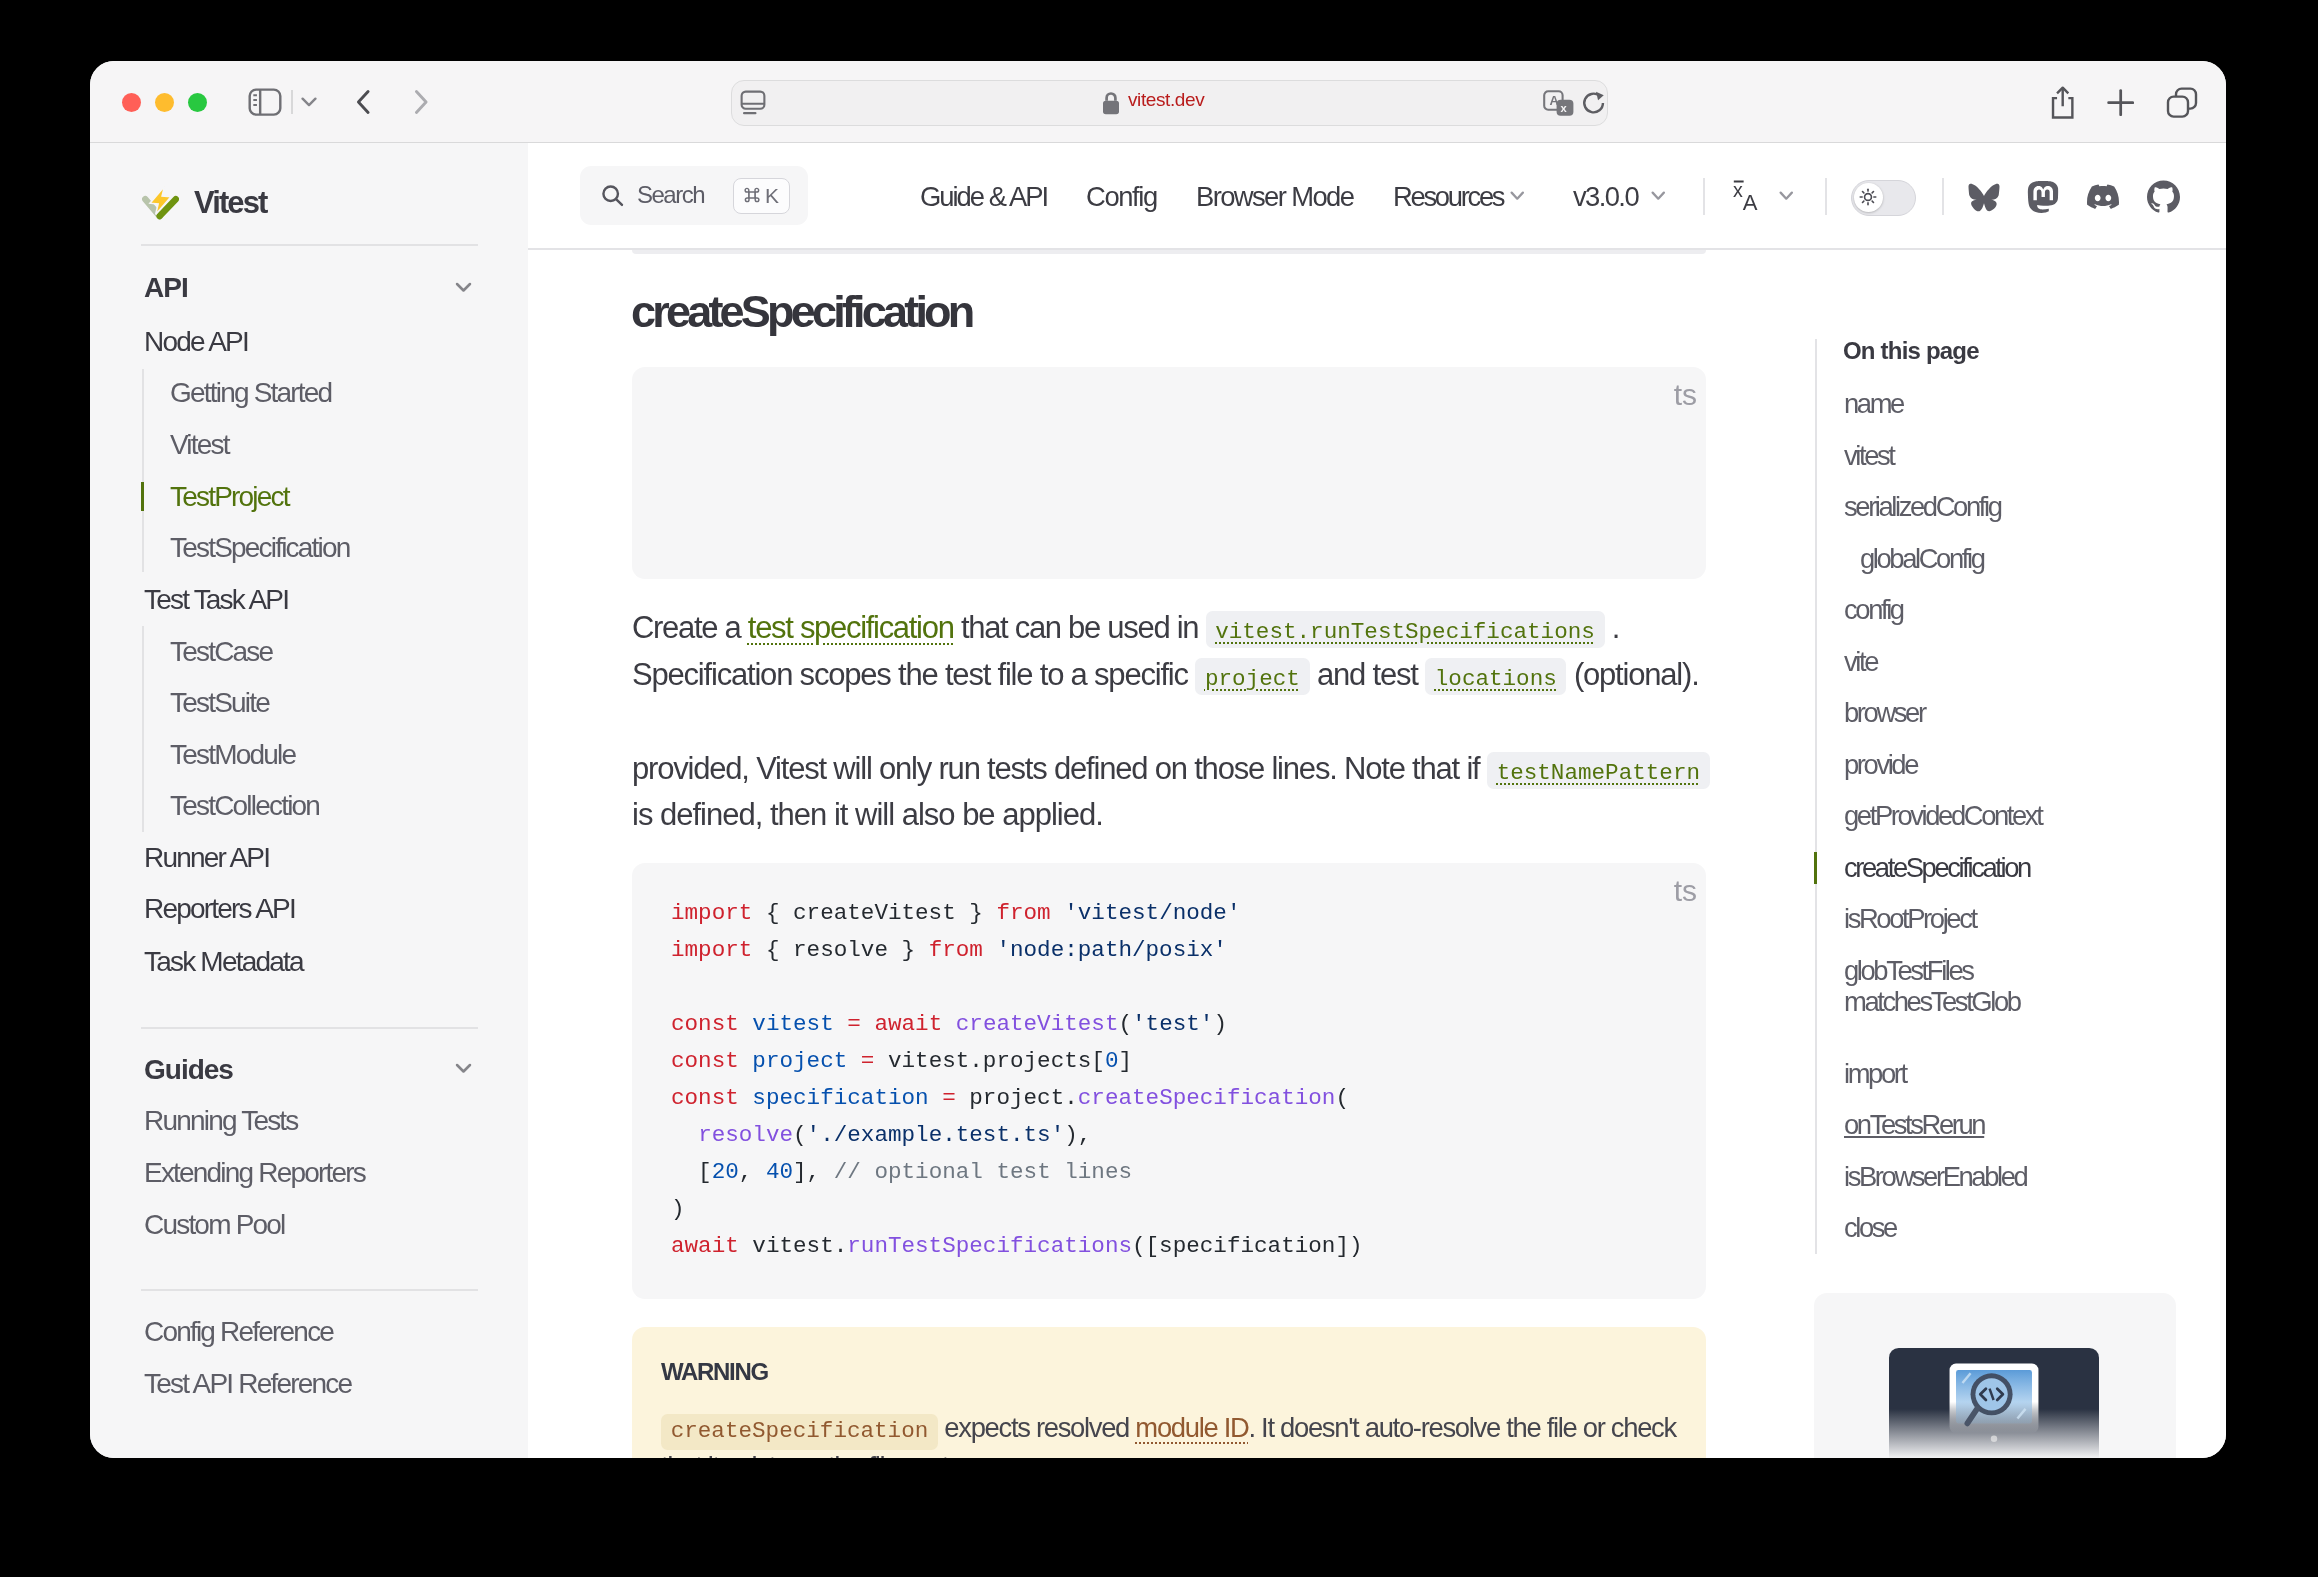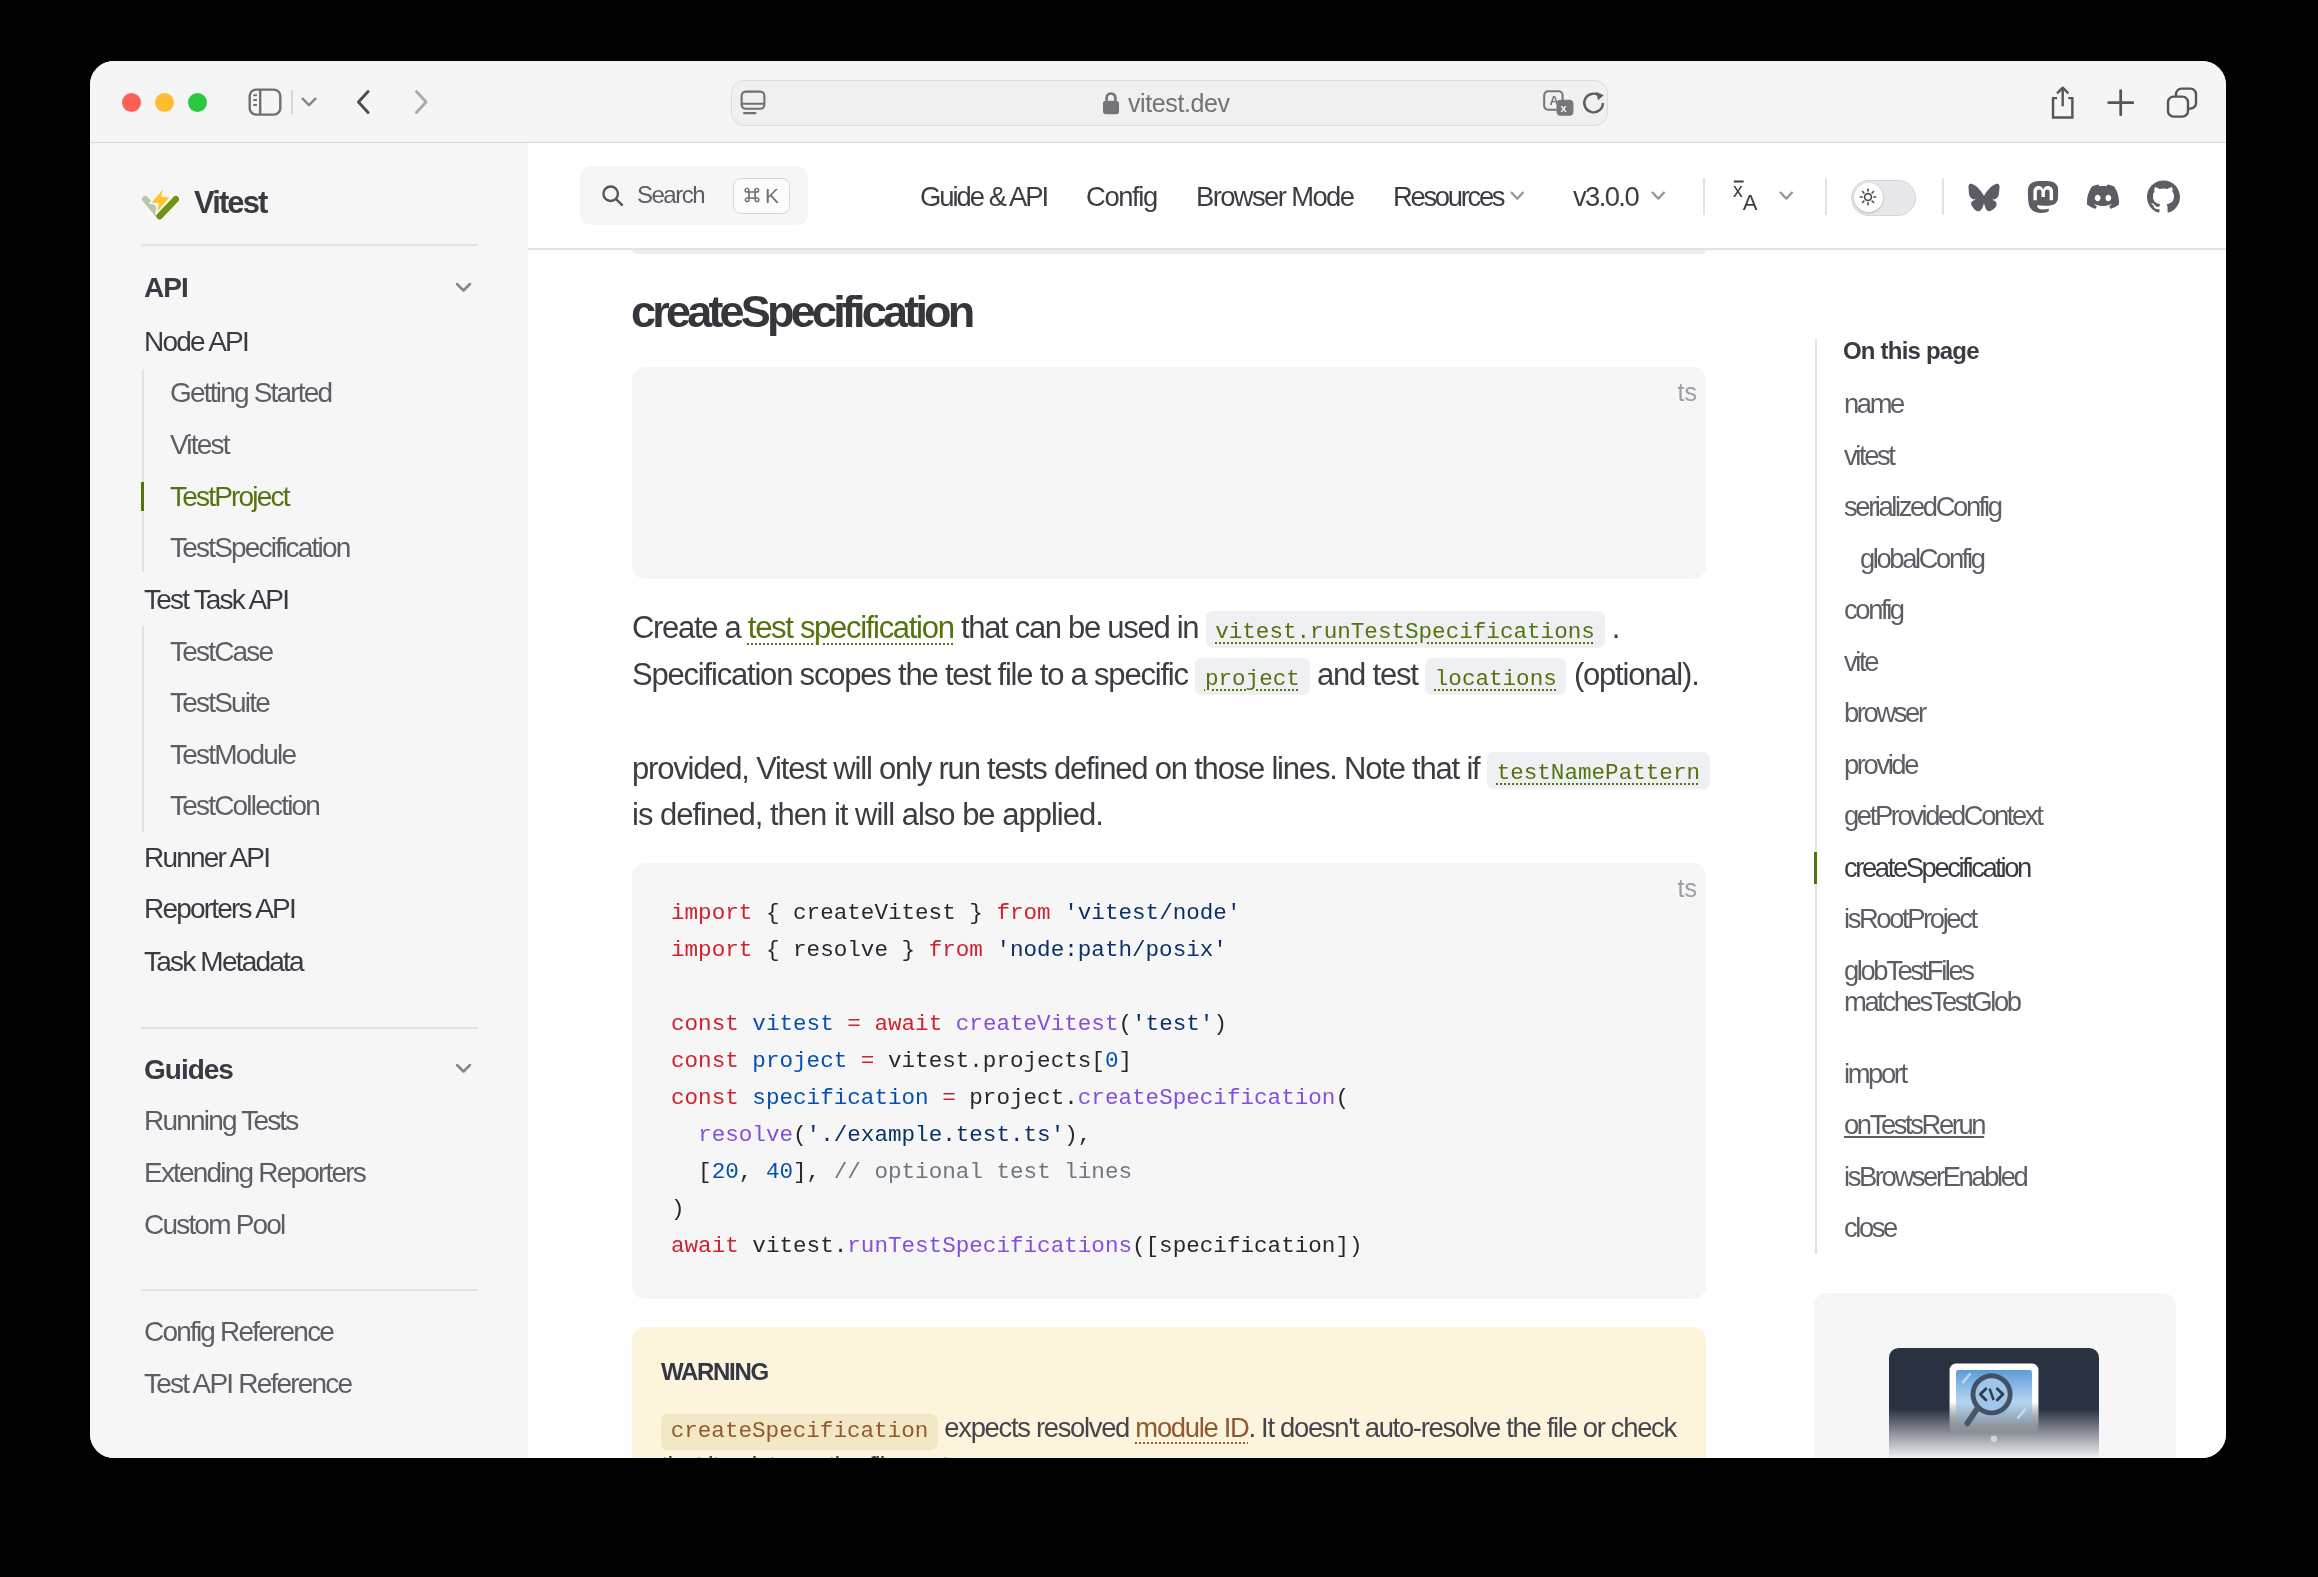--- a/index.html
+++ b/index.html
@@ -7,39 +7,39 @@
   body { font-family:"Liberation Sans", sans-serif; }
   .win { position:absolute; left:90px; top:61px; width:2136px; height:1397px;
          background:#fff; border-radius:24px; overflow:hidden; }
   .abs { position:absolute; }
   
   .titlebar { position:absolute; left:0; top:0; width:2136px; height:82px;
               background:#f6f5f6; border-bottom:1.6px solid #d9d9da; }
   .light { position:absolute; top:31.5px; width:19.4px; height:19.4px; border-radius:50%; }
   .urlbar { position:absolute; left:641px; top:18.6px; width:877px; height:46px;
             background:#f1f0f1; border:1.6px solid #dcdcdd; border-radius:13px; }
-  .tbtext { position:absolute; font-size:25px; letter-spacing:-0.4px; color:#737373; }
+  .tbtext { position:absolute; font-size:19px; letter-spacing:-0.4px; color:#b91c1c; }
   
   .sidebar { position:absolute; left:0; top:82px; width:438px; height:1315px; background:#f6f6f7; }
   .navbar { position:absolute; left:438px; top:82px; width:1698px; height:105px; background:#fff; }
   .sdiv { position:absolute; left:51px; width:337px; height:1.6px; background:#e2e2e4; }
   .sitem { position:absolute; font-size:28px; letter-spacing:-1.8px; color:#5d5d66; white-space:nowrap; transform:translateY(-50%); }
   .sitem.dark { color:#3a3a42; }
   .sitem.bold { font-weight:700; color:#3a3a42; letter-spacing:-1px;}
   .sitem.green { color:#52730d; }
   .gline { position:absolute; left:52px; width:1.6px; background:#e2e2e4; }
   
   .navlink { position:absolute; top:54px; transform:translateY(-50%); font-size:27.4px; letter-spacing:-1.8px; font-weight:500; color:#3c3c43; white-space:nowrap;}
   .ndiv { position:absolute; top:35px; width:1.6px; height:37px; background:#e3e3e6; }
   .search { position:absolute; left:52px; top:22.6px; width:228px; height:59px; background:#f6f6f7; border-radius:11.3px; }
   
   main { position:absolute; left:438px; top:187px; width:1698px; height:1210px; background:#fff; }
   .codeblock { position:absolute; left:104px; width:1074px; background:#f6f6f7; border-radius:13px; }
   .code { font-family:"Liberation Mono", monospace; font-size:22.6px; line-height:37px; color:#24292f; white-space:pre; }
-  .ts { position:absolute; right:9px; top:10.5px; font-size:25px; color:#9d9da5; font-family:"Liberation Sans",sans-serif;}
+  .ts { position:absolute; right:9px; top:10.5px; font-size:30px; color:#9d9da5; font-family:"Liberation Sans",sans-serif;}
   .k { color:#cf222e; } .f { color:#8250df; } .p { color:#953800; }
   .b { color:#0550ae; } .s { color:#0a3069; } .c { color:#6e7781; }
   .pline { position:absolute; left:104px; font-size:31px; color:#3c3c43; white-space:nowrap; transform:translateY(-50%); }
   .glink { color:#52730d; text-decoration:underline dotted 1.6px; text-underline-offset:4.8px; }
   .pill { font-family:"Liberation Mono", monospace; font-size:22.6px; letter-spacing:0; line-height:24px; background:#eff0f3; border-radius:6.5px; padding:8px 9.7px 3.2px; }
   .pill a, .pilltext { color:#52730d; text-decoration:underline dotted 1.6px; text-underline-offset:4px; }
   
   .oline { position:absolute; left:1725px; top:278px; width:1.6px; height:915px; background:#e3e3e6; }
   .oitem { position:absolute; left:1754px; font-size:27.4px; letter-spacing:-2.4px; color:#5d5d66; white-space:nowrap; transform:translateY(-50%); }
   .oitem.active { color:#3a3a42; }

